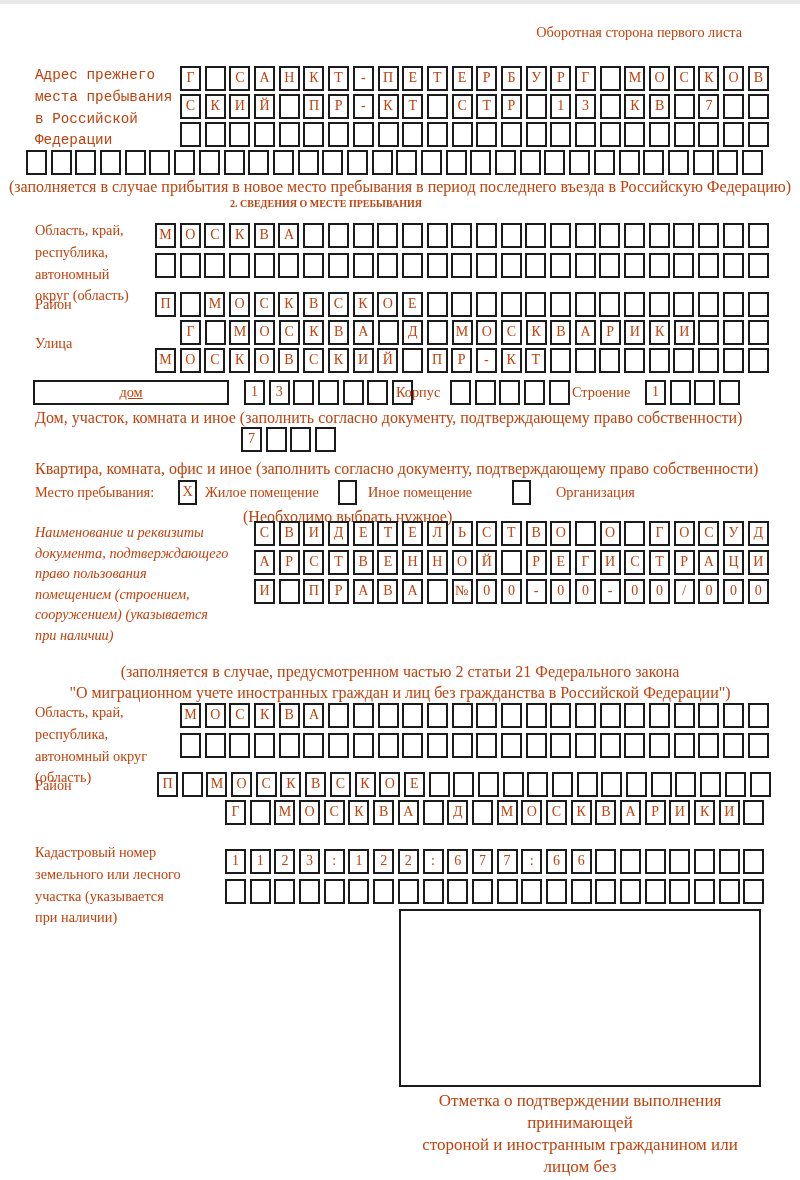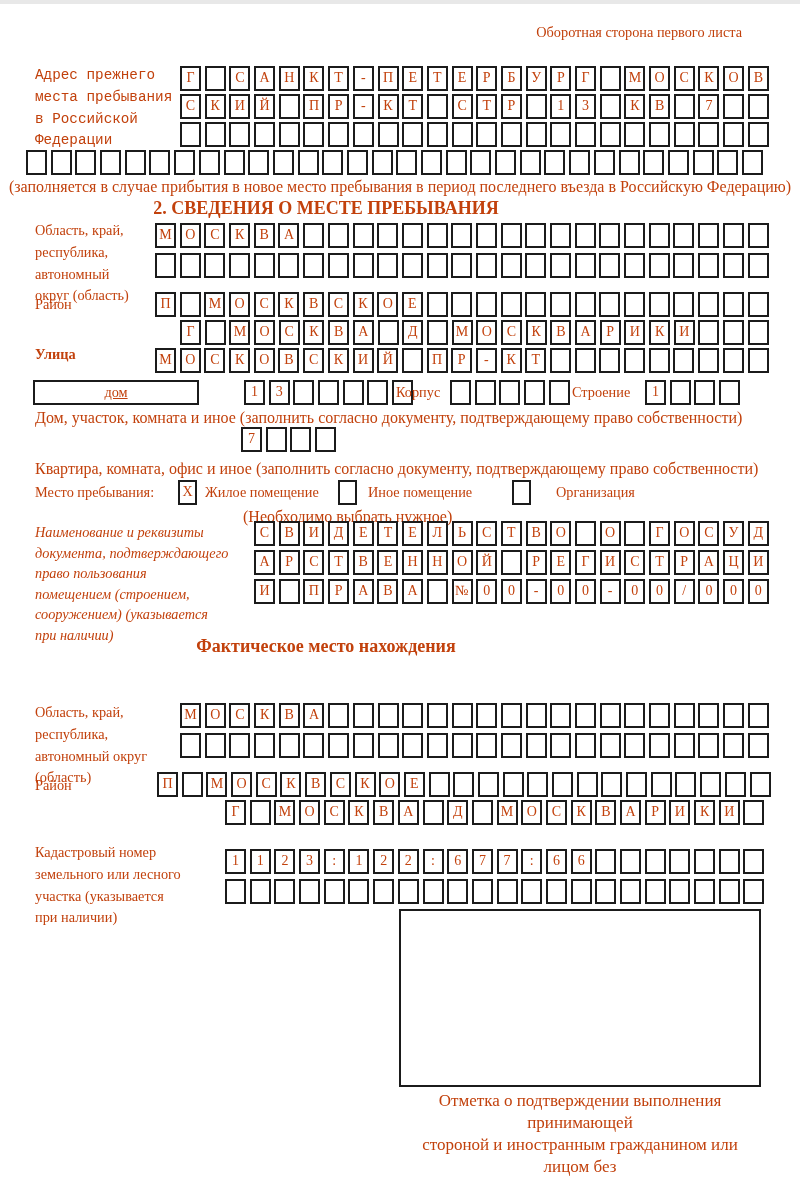--- a/index.html
+++ b/index.html
@@ -2,21 +2,21 @@
 <html><head>
 <meta charset="utf-8">
 <style>
   html,body{margin:0;padding:0;background:#e8e8e8;}
   .page{position:relative;width:800px;height:1180px;background:#ffffff;margin:4px auto;
         font-family:"Liberation Serif","DejaVu Serif",serif;color:#c2410c;overflow:hidden;}
   .lbl{position:absolute;font-size:14.3px;line-height:21.8px;white-space:nowrap;}
   .lbl.tight{line-height:20.5px;font-style:italic;}
   .nt{position:absolute;font-size:16px;line-height:20.5px;white-space:nowrap;}
   .nt.center{left:0;width:800px;text-align:center;white-space:normal;}
-  .hd{position:absolute;left:0;width:652px;text-align:center;font-weight:bold;font-size:18px;}
+  .hd{position:absolute;left:0;width:652px;text-align:center;font-weight:bold;font-size:10px;}
   .corner{position:absolute;top:20px;right:58px;font-size:14.3px;}
   .cellrow{position:absolute;white-space:nowrap;}
   .cell{display:inline-block;box-sizing:border-box;width:21px;height:25px;border:2px solid #1b1b1b;
         margin-right:3.7px;text-align:center;font-size:14px;line-height:20px;vertical-align:top;background:#fff;}
   .chk{position:absolute;box-sizing:border-box;width:19px;height:25px;border:2px solid #1b1b1b;
        text-align:center;font-size:14px;line-height:20px;background:#fff;}
   .bigbox{position:absolute;box-sizing:border-box;height:25px;border:2px solid #1b1b1b;
           text-align:center;font-size:14.3px;line-height:20px;background:#fff;}
   .stampbox{position:absolute;left:399px;top:905px;width:362px;height:178px;
             border:2px solid #1b1b1b;box-sizing:border-box;background:#fff;}
@@ -41,24 +41,24 @@
 
   <div class="lbl" style="left:35px;top:216px;">Область, край,<br>республика,<br>автономный<br>округ (область)</div>
   <div class="cellrow" style="left:155px;top:219px;"><span class="cell">М</span><span class="cell">О</span><span class="cell">С</span><span class="cell">К</span><span class="cell">В</span><span class="cell">А</span><span class="cell"></span><span class="cell"></span><span class="cell"></span><span class="cell"></span><span class="cell"></span><span class="cell"></span><span class="cell"></span><span class="cell"></span><span class="cell"></span><span class="cell"></span><span class="cell"></span><span class="cell"></span><span class="cell"></span><span class="cell"></span><span class="cell"></span><span class="cell"></span><span class="cell"></span><span class="cell"></span><span class="cell"></span></div>
   <div class="cellrow" style="left:155px;top:249px;"><span class="cell"></span><span class="cell"></span><span class="cell"></span><span class="cell"></span><span class="cell"></span><span class="cell"></span><span class="cell"></span><span class="cell"></span><span class="cell"></span><span class="cell"></span><span class="cell"></span><span class="cell"></span><span class="cell"></span><span class="cell"></span><span class="cell"></span><span class="cell"></span><span class="cell"></span><span class="cell"></span><span class="cell"></span><span class="cell"></span><span class="cell"></span><span class="cell"></span><span class="cell"></span><span class="cell"></span><span class="cell"></span></div>
 
   <div class="lbl" style="left:35px;top:290px;">Район</div>
   <div class="cellrow" style="left:155px;top:288px;"><span class="cell">П</span><span class="cell"></span><span class="cell">М</span><span class="cell">О</span><span class="cell">С</span><span class="cell">К</span><span class="cell">В</span><span class="cell">С</span><span class="cell">К</span><span class="cell">О</span><span class="cell">Е</span><span class="cell"></span><span class="cell"></span><span class="cell"></span><span class="cell"></span><span class="cell"></span><span class="cell"></span><span class="cell"></span><span class="cell"></span><span class="cell"></span><span class="cell"></span><span class="cell"></span><span class="cell"></span><span class="cell"></span><span class="cell"></span></div>
 
   <div class="cellrow" style="left:180px;top:316px;"><span class="cell">Г</span><span class="cell"></span><span class="cell">М</span><span class="cell">О</span><span class="cell">С</span><span class="cell">К</span><span class="cell">В</span><span class="cell">А</span><span class="cell"></span><span class="cell">Д</span><span class="cell"></span><span class="cell">М</span><span class="cell">О</span><span class="cell">С</span><span class="cell">К</span><span class="cell">В</span><span class="cell">А</span><span class="cell">Р</span><span class="cell">И</span><span class="cell">К</span><span class="cell">И</span><span class="cell"></span><span class="cell"></span><span class="cell"></span></div>
 
-  <div class="lbl" style="left:35px;top:340px;font-weight:bold;">Улица</div>
+  <div class="lbl" style="left:35px;top:329px;">Улица</div>
   <div class="cellrow" style="left:155px;top:344px;"><span class="cell">М</span><span class="cell">О</span><span class="cell">С</span><span class="cell">К</span><span class="cell">О</span><span class="cell">В</span><span class="cell">С</span><span class="cell">К</span><span class="cell">И</span><span class="cell">Й</span><span class="cell"></span><span class="cell">П</span><span class="cell">Р</span><span class="cell">-</span><span class="cell">К</span><span class="cell">Т</span><span class="cell"></span><span class="cell"></span><span class="cell"></span><span class="cell"></span><span class="cell"></span><span class="cell"></span><span class="cell"></span><span class="cell"></span><span class="cell"></span></div>
 
-  <div class="bigbox" style="left:33px;top:376px;width:166px;text-decoration:underline;">дом</div>
+  <div class="bigbox" style="left:33px;top:376px;width:196px;text-decoration:underline;">дом</div>
   <div class="cellrow" style="left:205px;top:376px;padding-left:39px;"><span class="cell">1</span><span class="cell">3</span><span class="cell"></span><span class="cell"></span><span class="cell"></span><span class="cell"></span><span class="cell"></span></div>
   <div class="lbl" style="left:396px;top:378px;">Корпус</div>
   <div class="cellrow" style="left:450px;top:376px;"><span class="cell"></span><span class="cell"></span><span class="cell"></span><span class="cell"></span><span class="cell"></span></div>
   <div class="lbl" style="left:572px;top:378px;">Строение</div>
   <div class="cellrow" style="left:645px;top:376px;"><span class="cell">1</span><span class="cell"></span><span class="cell"></span><span class="cell"></span></div>
   <div class="nt" style="left:35px;top:404px;">Дом, участок, комната и иное (заполнить согласно документу, подтверждающему право собственности)</div>
 
   <div class="cellrow" style="left:241px;top:423px;"><span class="cell">7</span><span class="cell"></span><span class="cell"></span><span class="cell"></span></div>
   <div class="nt" style="left:35px;top:455px;">Квартира, комната, офис и иное (заполнить согласно документу, подтверждающему право собственности)</div>
 
@@ -69,21 +69,21 @@
   <div class="lbl" style="left:368px;top:478px;">Иное помещение</div>
   <span class="chk" style="left:512px;top:476px;"></span>
   <div class="lbl" style="left:556px;top:478px;">Организация</div>
   <div class="nt" style="left:243px;top:503px;">(Необходимо выбрать нужное)</div>
 
   <div class="lbl tight" style="left:35px;top:518px;">Наименование и реквизиты<br>документа, подтверждающего<br>право пользования<br>помещением (строением,<br>сооружением) (указывается<br>при наличии)</div>
   <div class="cellrow" style="left:254px;top:517px;"><span class="cell">С</span><span class="cell">В</span><span class="cell">И</span><span class="cell">Д</span><span class="cell">Е</span><span class="cell">Т</span><span class="cell">Е</span><span class="cell">Л</span><span class="cell">Ь</span><span class="cell">С</span><span class="cell">Т</span><span class="cell">В</span><span class="cell">О</span><span class="cell"></span><span class="cell">О</span><span class="cell"></span><span class="cell">Г</span><span class="cell">О</span><span class="cell">С</span><span class="cell">У</span><span class="cell">Д</span></div>
   <div class="cellrow" style="left:254px;top:546px;"><span class="cell">А</span><span class="cell">Р</span><span class="cell">С</span><span class="cell">Т</span><span class="cell">В</span><span class="cell">Е</span><span class="cell">Н</span><span class="cell">Н</span><span class="cell">О</span><span class="cell">Й</span><span class="cell"></span><span class="cell">Р</span><span class="cell">Е</span><span class="cell">Г</span><span class="cell">И</span><span class="cell">С</span><span class="cell">Т</span><span class="cell">Р</span><span class="cell">А</span><span class="cell">Ц</span><span class="cell">И</span></div>
   <div class="cellrow" style="left:254px;top:575px;"><span class="cell">И</span><span class="cell"></span><span class="cell">П</span><span class="cell">Р</span><span class="cell">А</span><span class="cell">В</span><span class="cell">А</span><span class="cell"></span><span class="cell">№</span><span class="cell">0</span><span class="cell">0</span><span class="cell">-</span><span class="cell">0</span><span class="cell">0</span><span class="cell">-</span><span class="cell">0</span><span class="cell">0</span><span class="cell">/</span><span class="cell">0</span><span class="cell">0</span><span class="cell">0</span></div>
 
-  <div class="hd" style="top:632px;">Фактическое место нахождения</div>
+  <div class="nt center" style="top:658px;">(заполняется в случае, предусмотренном частью 2 статьи 21 Федерального закона<br>"О миграционном учете иностранных граждан и лиц без гражданства в Российской Федерации")</div>
 
   <div class="lbl" style="left:35px;top:698px;">Область, край,<br>республика,<br>автономный округ<br>(область)</div>
   <div class="cellrow" style="left:180px;top:699px;"><span class="cell">М</span><span class="cell">О</span><span class="cell">С</span><span class="cell">К</span><span class="cell">В</span><span class="cell">А</span><span class="cell"></span><span class="cell"></span><span class="cell"></span><span class="cell"></span><span class="cell"></span><span class="cell"></span><span class="cell"></span><span class="cell"></span><span class="cell"></span><span class="cell"></span><span class="cell"></span><span class="cell"></span><span class="cell"></span><span class="cell"></span><span class="cell"></span><span class="cell"></span><span class="cell"></span><span class="cell"></span></div>
   <div class="cellrow" style="left:180px;top:729px;"><span class="cell"></span><span class="cell"></span><span class="cell"></span><span class="cell"></span><span class="cell"></span><span class="cell"></span><span class="cell"></span><span class="cell"></span><span class="cell"></span><span class="cell"></span><span class="cell"></span><span class="cell"></span><span class="cell"></span><span class="cell"></span><span class="cell"></span><span class="cell"></span><span class="cell"></span><span class="cell"></span><span class="cell"></span><span class="cell"></span><span class="cell"></span><span class="cell"></span><span class="cell"></span><span class="cell"></span></div>
 
   <div class="lbl" style="left:35px;top:771px;">Район</div>
   <div class="cellrow" style="left:157px;top:768px;"><span class="cell">П</span><span class="cell"></span><span class="cell">М</span><span class="cell">О</span><span class="cell">С</span><span class="cell">К</span><span class="cell">В</span><span class="cell">С</span><span class="cell">К</span><span class="cell">О</span><span class="cell">Е</span><span class="cell"></span><span class="cell"></span><span class="cell"></span><span class="cell"></span><span class="cell"></span><span class="cell"></span><span class="cell"></span><span class="cell"></span><span class="cell"></span><span class="cell"></span><span class="cell"></span><span class="cell"></span><span class="cell"></span><span class="cell"></span></div>
 
   <div class="cellrow" style="left:225px;top:796px;"><span class="cell">Г</span><span class="cell"></span><span class="cell">М</span><span class="cell">О</span><span class="cell">С</span><span class="cell">К</span><span class="cell">В</span><span class="cell">А</span><span class="cell"></span><span class="cell">Д</span><span class="cell"></span><span class="cell">М</span><span class="cell">О</span><span class="cell">С</span><span class="cell">К</span><span class="cell">В</span><span class="cell">А</span><span class="cell">Р</span><span class="cell">И</span><span class="cell">К</span><span class="cell">И</span><span class="cell"></span></div>
 

